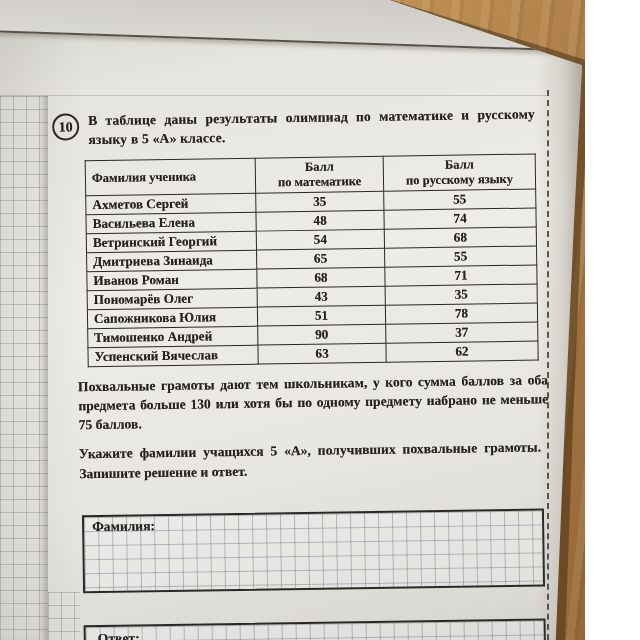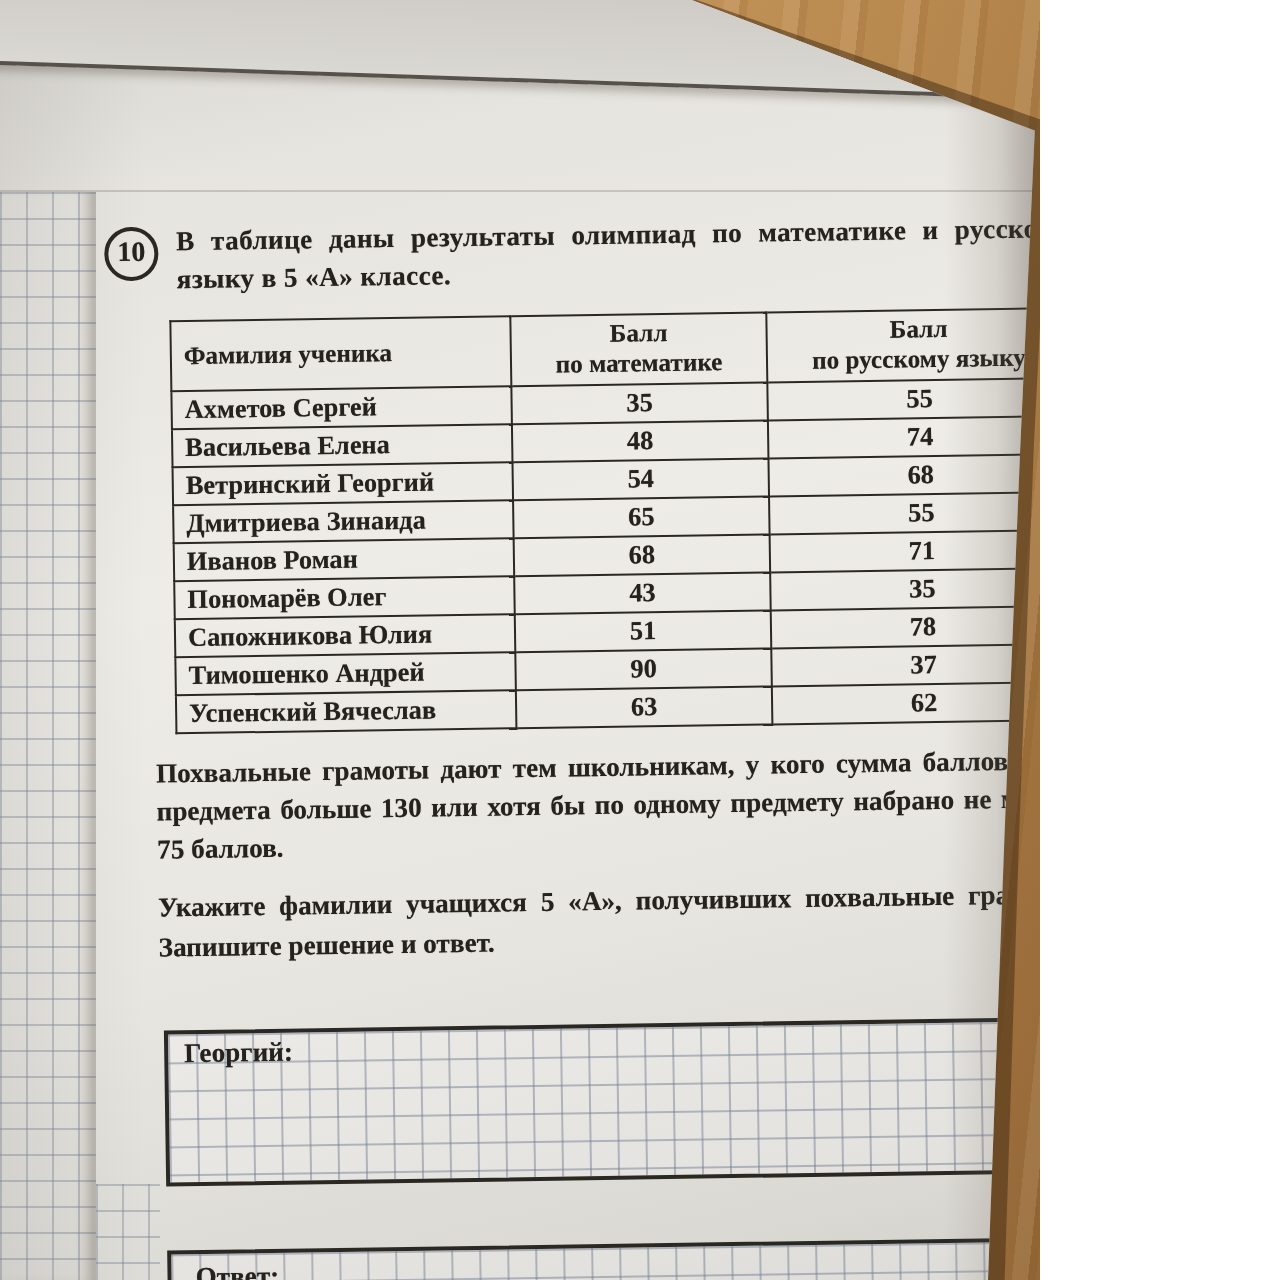--- a/index.html
+++ b/index.html
@@ -1,21 +1,21 @@
 <!DOCTYPE html>
 <html><head>
 <meta charset="utf-8">
 <style>
   * { box-sizing: border-box; }
   html, body { margin: 0; padding: 0; }
   body { font-family: "Liberation Serif", "DejaVu Serif", serif; }
 
   .scene {
     position: relative;
-    width: 520px; height: 640px;
+    width: 585px; height: 640px;
     overflow: hidden;
     background:
       repeating-linear-gradient(96deg,
         rgba(255,232,195,0.10) 0 8px,
         rgba(110,65,18,0.12) 8px 12px,
         rgba(255,255,255,0) 12px 30px),
       linear-gradient(115deg, #d9ac75 0%, #cb9c63 25%, #b98a50 55%, #a37540 80%, #956838 100%);
     padding-left: 32px;
   }
 
@@ -210,21 +210,21 @@
               <td class="cell-russian">62</td>
             </tr>
           </tbody>
       </table>
 
       <div class="criteria">Похвальные грамоты дают тем школьникам, у кого сумма баллов за оба предмета больше 130 или хотя бы по одному предмету набрано не меньше 75 баллов.</div>
 
       <div class="instruction">Укажите фамилии учащихся 5 «А», получивших похвальные грамоты. Запишите решение и ответ.</div>
 
       <div class="solution-box answer-grid">
-        <span>Георгий:</span>
+        <span>Фамилия:</span>
       </div>
 
       <div class="answer-box answer-grid">
         <span>Ответ:</span>
       </div>
 
     </div>
 
     <div class="cut-line"></div>
     <div class="paper-edge-shade"></div>

